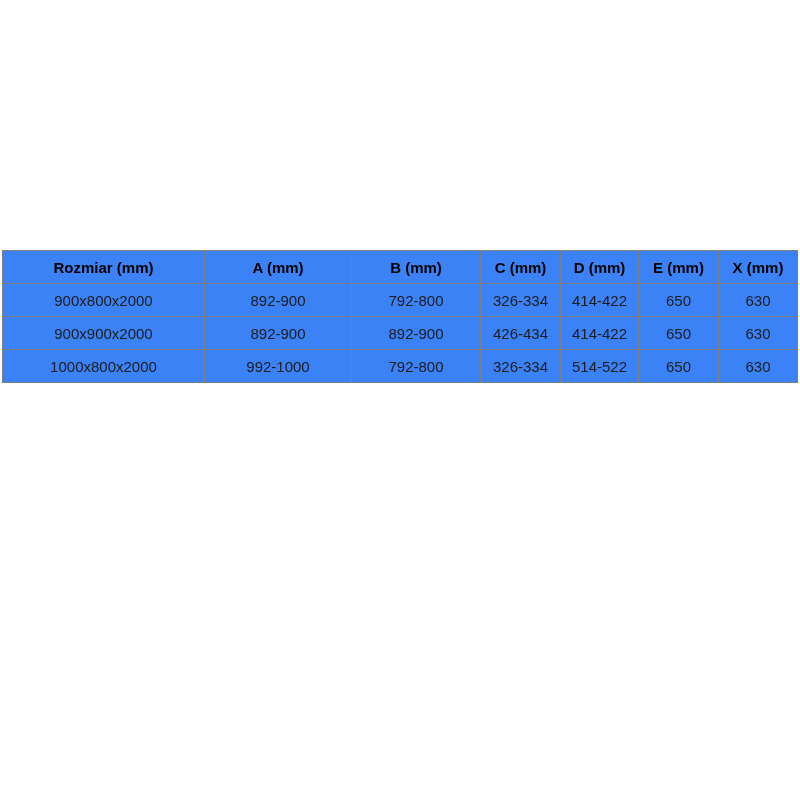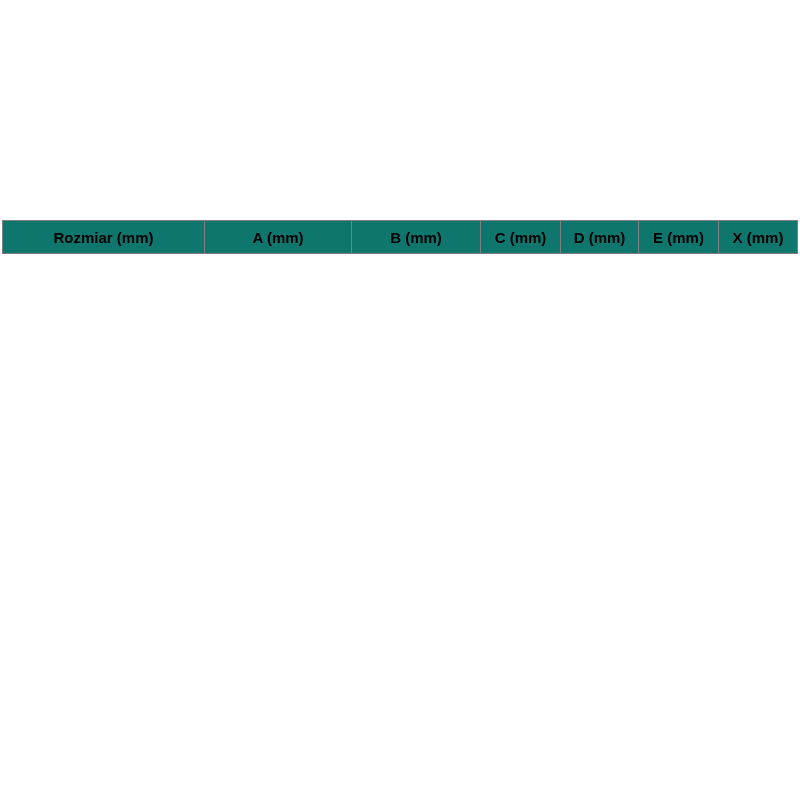--- a/index.html
+++ b/index.html
@@ -15,26 +15,26 @@
     overflow: hidden;
   }
   .page {
     position: relative;
     width: 800px;
     height: 800px;
     background: #ffffff;
   }
   table.size-table {
     position: absolute;
-    top: 220px;
+    top: 250px;
     left: 2px;
     width: 795px;
     border-collapse: collapse;
     table-layout: fixed;
-    background: #0f766e;
+    background: #3b82f6;
   }
   table.size-table th,
   table.size-table td {
     border: 1px solid #7f7f7f;
     text-align: center;
     vertical-align: middle;
     height: 32px;
     padding: 0 2px;
     font-size: 15px;
     line-height: 1;
@@ -66,15 +66,42 @@
           <th>Rozmiar (mm)</th>
           <th>A (mm)</th>
           <th>B (mm)</th>
           <th>C (mm)</th>
           <th>D (mm)</th>
           <th>E (mm)</th>
           <th>X (mm)</th>
         </tr>
     </thead>
     <tbody>
+        <tr>
+          <td>900x800x2000</td>
+          <td>892-900</td>
+          <td>792-800</td>
+          <td>326-334</td>
+          <td>414-422</td>
+          <td>650</td>
+          <td>630</td>
+        </tr>
+        <tr>
+          <td>900x900x2000</td>
+          <td>892-900</td>
+          <td>892-900</td>
+          <td>426-434</td>
+          <td>414-422</td>
+          <td>650</td>
+          <td>630</td>
+        </tr>
+        <tr>
+          <td>1000x800x2000</td>
+          <td>992-1000</td>
+          <td>792-800</td>
+          <td>326-334</td>
+          <td>514-522</td>
+          <td>650</td>
+          <td>630</td>
+        </tr>
       </tbody>
   </table>
 </div>
 
 </body></html>

